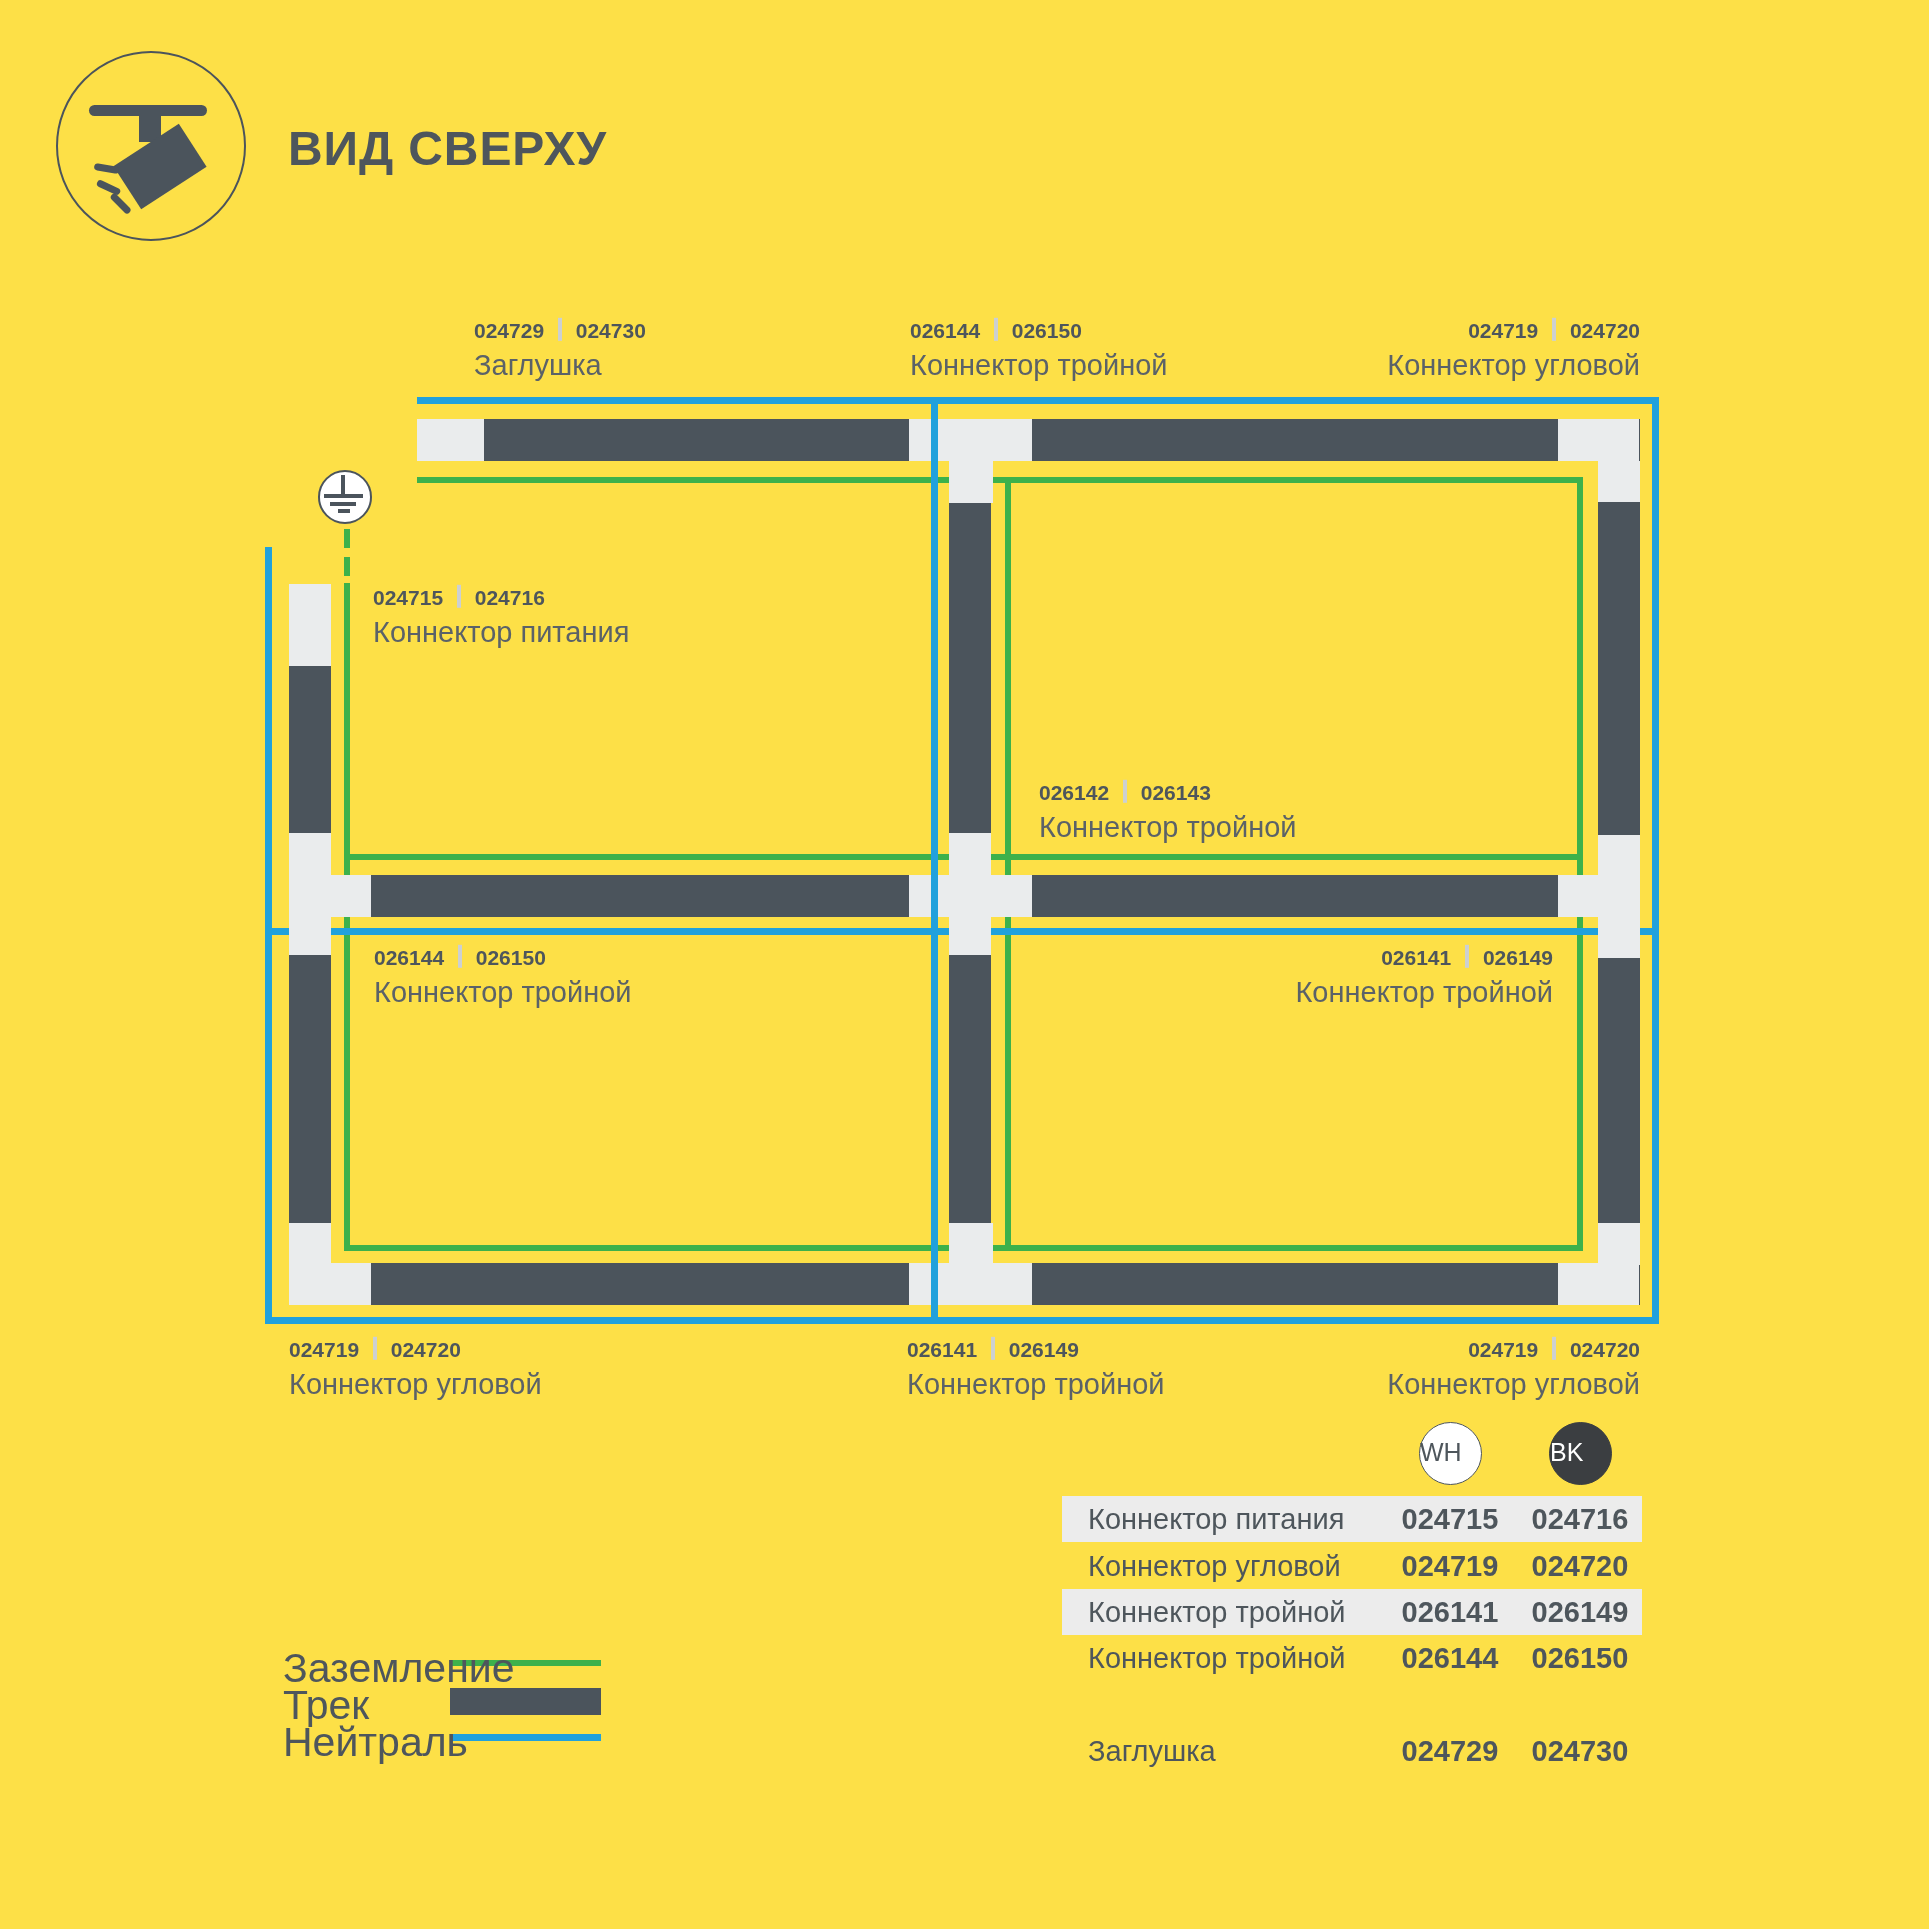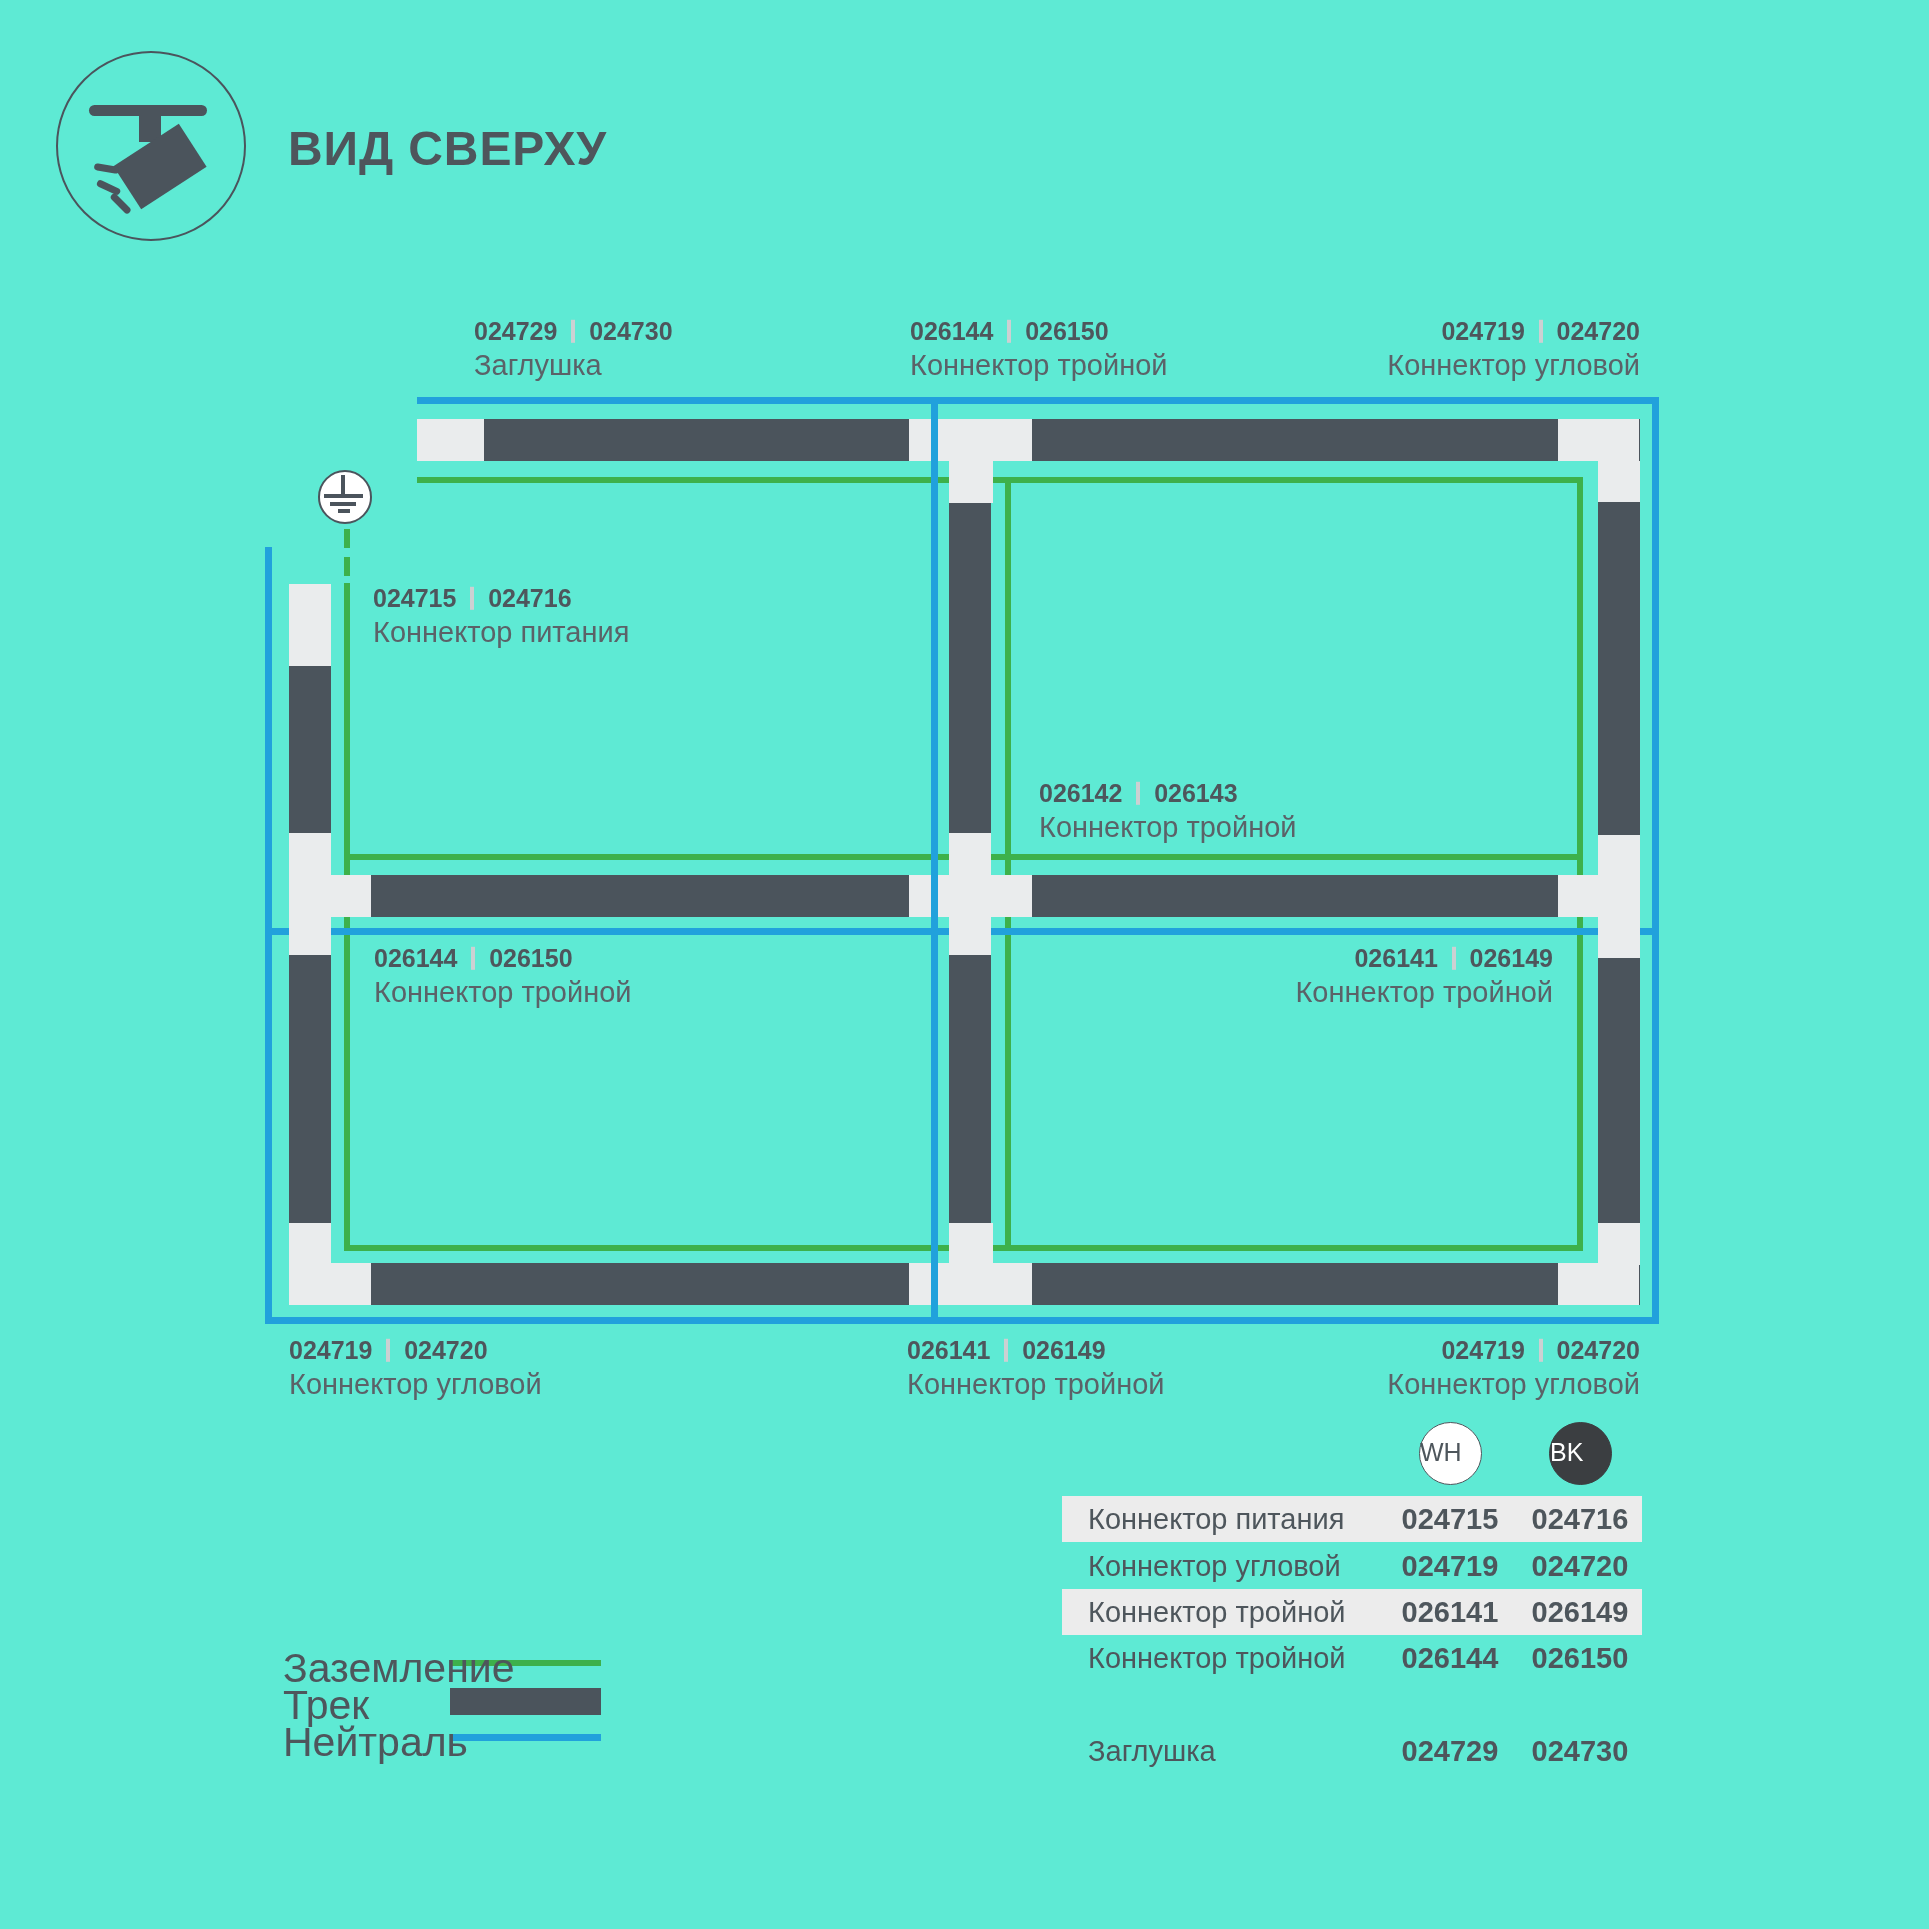--- a/index.html
+++ b/index.html
@@ -1,19 +1,19 @@
 <!DOCTYPE html>
 <html style="--c-track: #4b545c; --c-conn: #eaeced; --c-ground: #3db14b; --c-neutral: #21a1dc; --c-text: #4e565c; --c-textSoft: #5b6268; --c-shade: #ececec; --c-sep: #ccd0d2; --c-bk: #3b3e41;font-size:15px"><head>
 <meta charset="utf-8">
 <style>
   html,body{margin:0;padding:0;background:#ffffff;}
   .canvas{
     position:relative;
     width:1929px;height:1929px;
-    background:#5eead4;
+    background:#fde047;
     font-family:"Liberation Sans", sans-serif;
     overflow:hidden;
     color:var(--c-text,#4e565c);
   }
   .abs{position:absolute;}
 
   
   .hicon-circle{
     left:56px;top:51px;width:186px;height:186px;
     border:2.8px solid var(--c-track,#4b545c);
@@ -42,21 +42,21 @@
     background:repeating-linear-gradient(to bottom,
       var(--c-ground,#3db14b) 0 19.5px, transparent 19.5px 28px);
   }
 
   
   .gnd-circle{left:318px;top:470px;width:50px;height:50px;border:2.8px solid var(--c-track,#4b545c);border-radius:50%;background:#fff;z-index:5;}
   .gnd{background:var(--c-track,#4b545c);z-index:6;}
 
   
   .plabel{z-index:7;white-space:nowrap;}
-  .plabel .pl-nums{font-size:25px;font-weight:bold;color:var(--c-text,#4e565c);line-height:32px;}
+  .plabel .pl-nums{font-size:21px;font-weight:bold;color:var(--c-text,#4e565c);line-height:32px;}
   .plabel .pl-name{font-size:29px;color:var(--c-textSoft,#5b6268);line-height:32px;margin-top:1.9px;}
   .plabel .sep{display:inline-block;width:3.7px;height:23px;background:var(--c-sep,#ccd0d2);margin:0 14px;transform:translateY(2.8px);}
   .plabel.r{text-align:right;}
 
   
   .legend-label{font-size:41px;color:var(--c-text,#4e565c);white-space:nowrap;z-index:7;}
 
   
   .col-circle{
     width:61px;height:61px;border-radius:50%;

